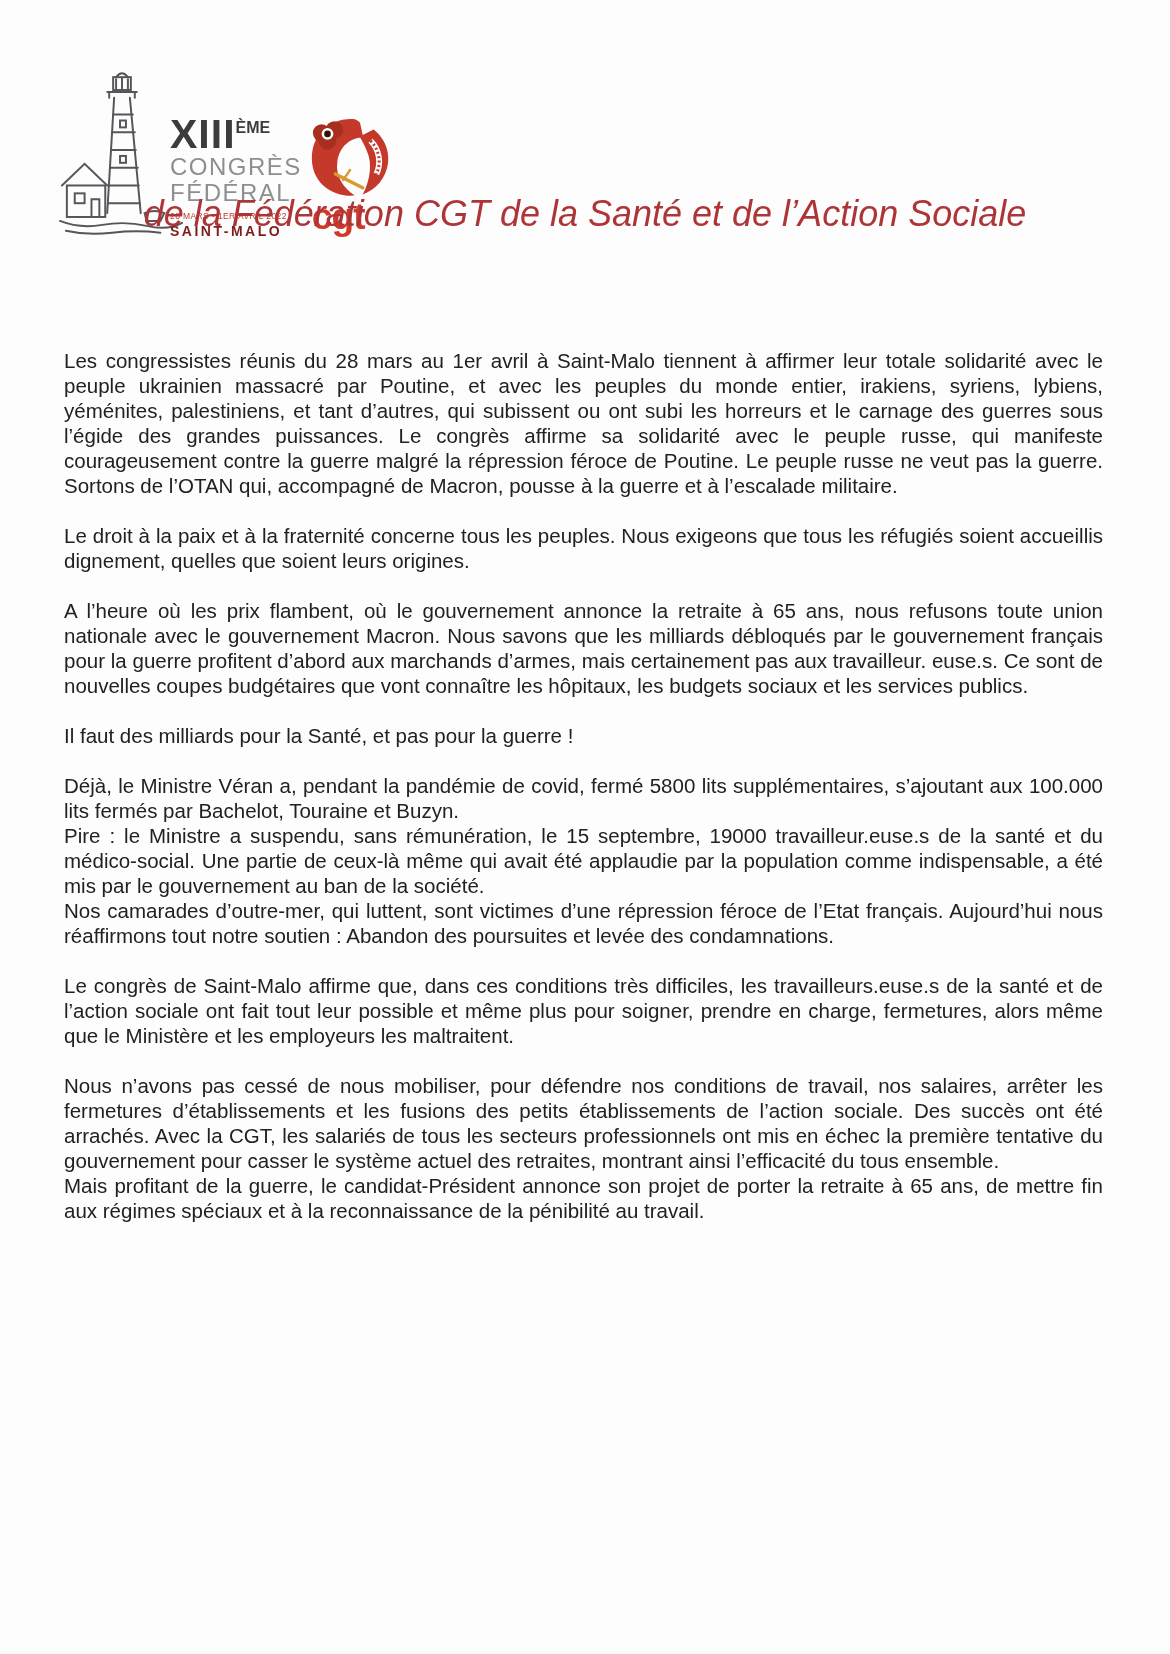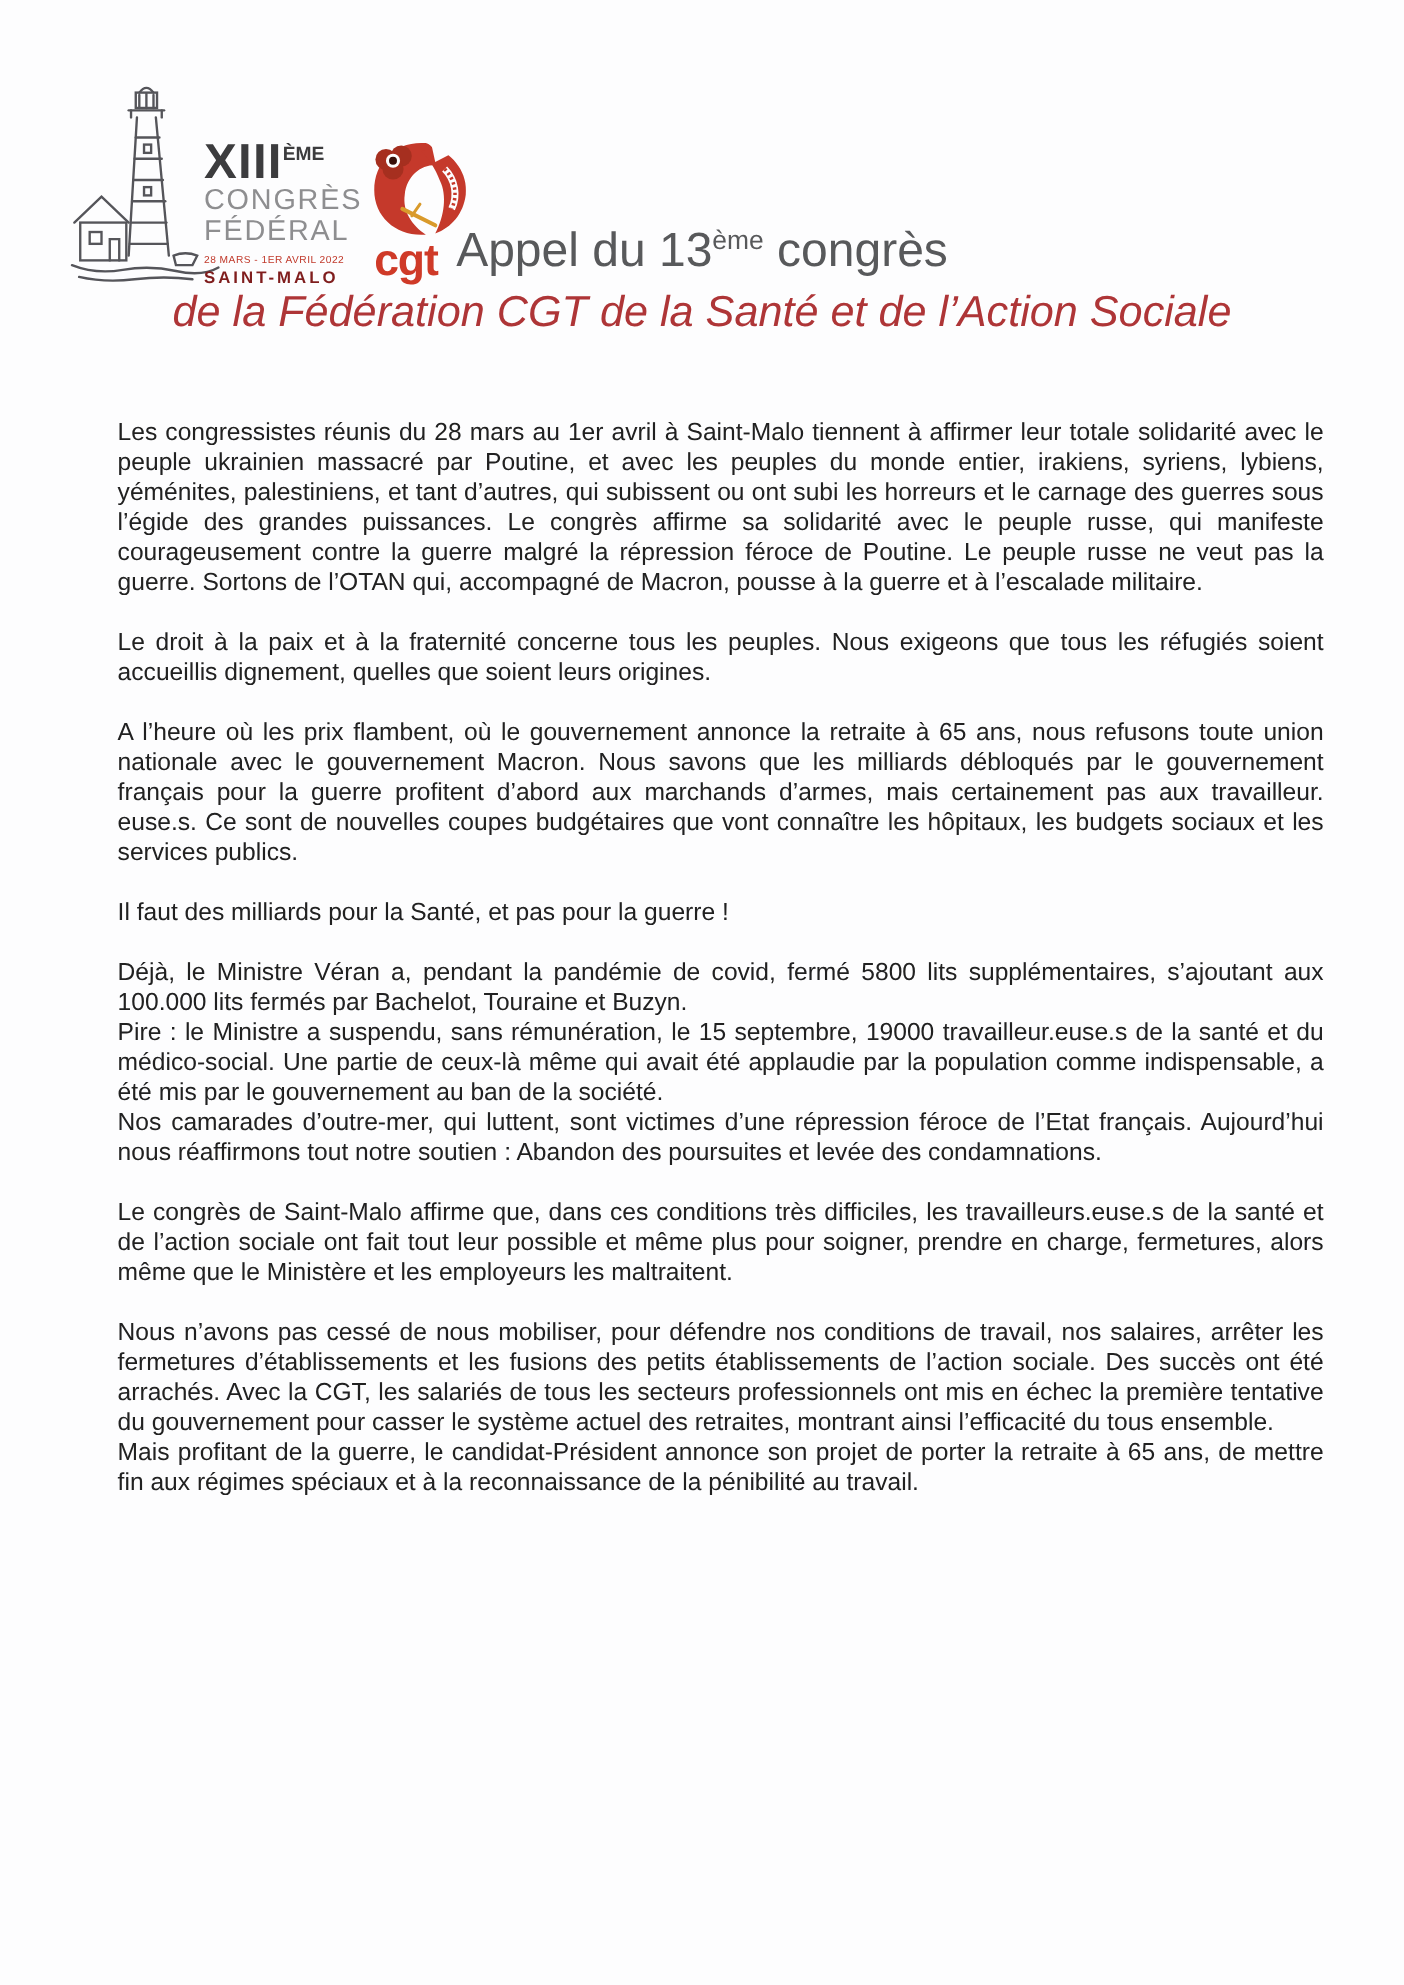--- a/index.html
+++ b/index.html
@@ -24,21 +24,21 @@
   .logo-city{font-size:14px;font-weight:bold;color:#7f1d1d;letter-spacing:2.5px;margin-top:2px;white-space:nowrap;}
   .cgt-svg{width:88px;height:126px;flex:none;margin:46px 0 0 4px;}
 
   
   .titles{position:absolute;left:0;right:0;top:186px;text-align:center;}
   .title1{font-size:40px;color:#58595b;line-height:1.15;}
   .title1 sup{font-size:22px;vertical-align:super;}
   .title2{font-size:36px;color:#ae3537;line-height:1.15;margin-top:7px;font-style:italic;}
 
   
-  .content{padding:30px 67px 0 98px;}
+  .content{padding:30px 67px 0 64px;}
   p.para{
     font-size:20.5px;
     line-height:25px;
     text-align:justify;
     white-space:pre-line;
     margin:0 0 25px 0;
     color:#212121;
   }
 </style>
 </head>
@@ -97,21 +97,20 @@
         <circle cx="22" cy="28" r="9" fill="#a62f1f"></circle>
         <circle cx="22" cy="21" r="6" fill="#fdfdfe"></circle>
         <circle cx="22" cy="21" r="3.4" fill="#38100a"></circle>
         <path d="M30 62 L58 76" stroke="#d99a2b" stroke-width="3.5" stroke-linecap="round"></path>
         <path d="M38 68 L45 58" stroke="#d99a2b" stroke-width="2.5" stroke-linecap="round"></path>
         <text x="6" y="118" font-size="38" font-weight="bold" fill="#cf3a28" letter-spacing="-1">cgt</text>
       </svg>
     </div>
 
     <div class="titles">
-      <div class="title1"><span>Appel du 13</span><sup>ème</sup><span> congrès</span></div>
       <div class="title2">de la Fédération CGT de la Santé et de l’Action Sociale</div>
     </div>
   </div>
 
   <div class="content">
     <p class="para">Les congressistes réunis du 28 mars au 1er avril à Saint-Malo tiennent à affirmer leur totale solidarité avec le peuple ukrainien massacré par Poutine, et avec les peuples du monde entier, irakiens, syriens, lybiens, yéménites, palestiniens, et tant d’autres, qui subissent ou ont subi les horreurs et le carnage des guerres sous l’égide des grandes puissances. Le congrès affirme sa solidarité avec le peuple russe, qui manifeste courageusement contre la guerre malgré la répression féroce de Poutine. Le peuple russe ne veut pas la guerre. Sortons de l’OTAN qui, accompagné de Macron, pousse à la guerre et à l’escalade militaire.</p>
     <p class="para">Le droit à la paix et à la fraternité concerne tous les peuples. Nous exigeons que tous les réfugiés soient accueillis dignement, quelles que soient leurs origines.</p>
     <p class="para">A l’heure où les prix flambent, où le gouvernement annonce la retraite à 65 ans, nous refusons toute union nationale avec le gouvernement Macron. Nous savons que les milliards débloqués par le gouvernement français pour la guerre profitent d’abord aux marchands d’armes, mais certainement pas aux travailleur. euse.s. Ce sont de nouvelles coupes budgétaires que vont connaître les hôpitaux, les budgets sociaux et les services publics.</p>
     <p class="para">Il faut des milliards pour la Santé, et pas pour la guerre !</p>
     <p class="para">Déjà, le Ministre Véran a, pendant la pandémie de covid, fermé 5800 lits supplémentaires, s’ajoutant aux 100.000 lits fermés par Bachelot, Touraine et Buzyn.

